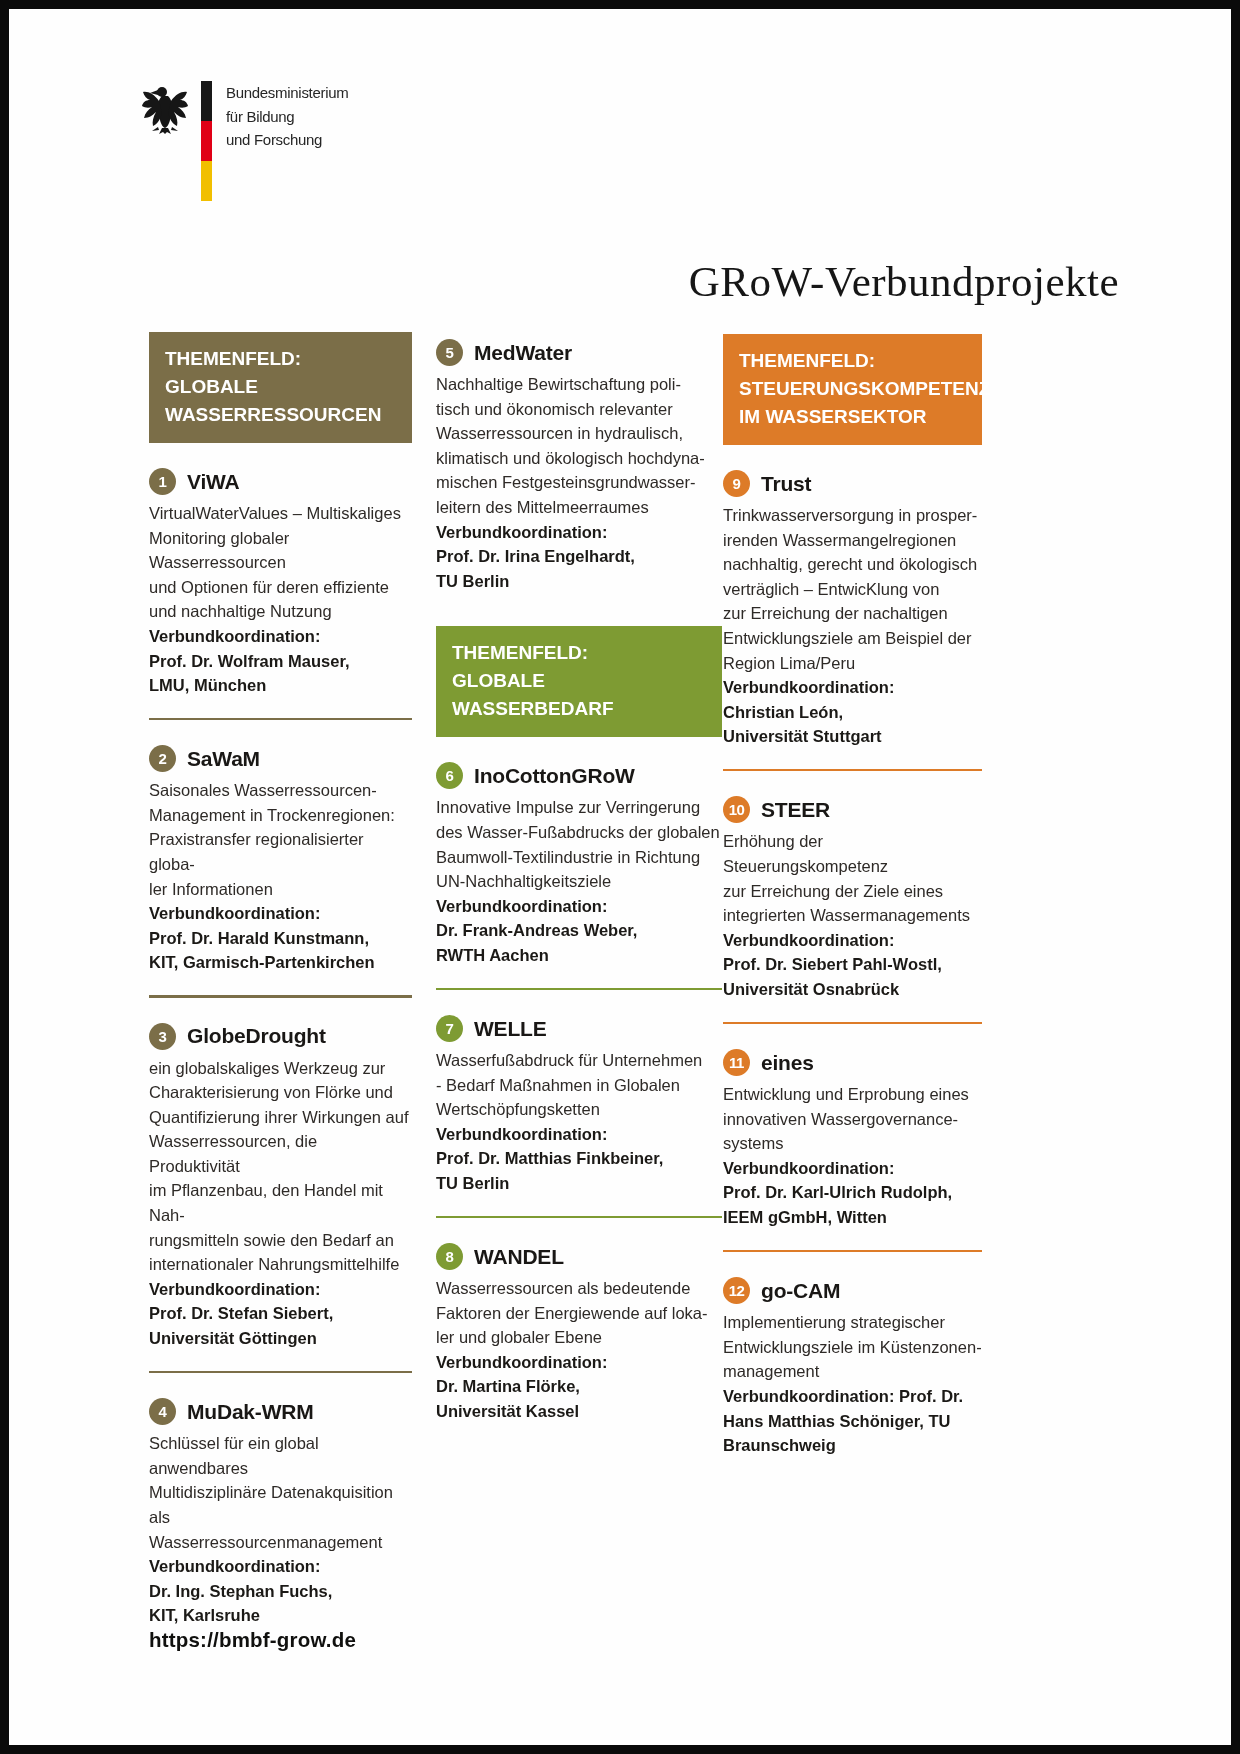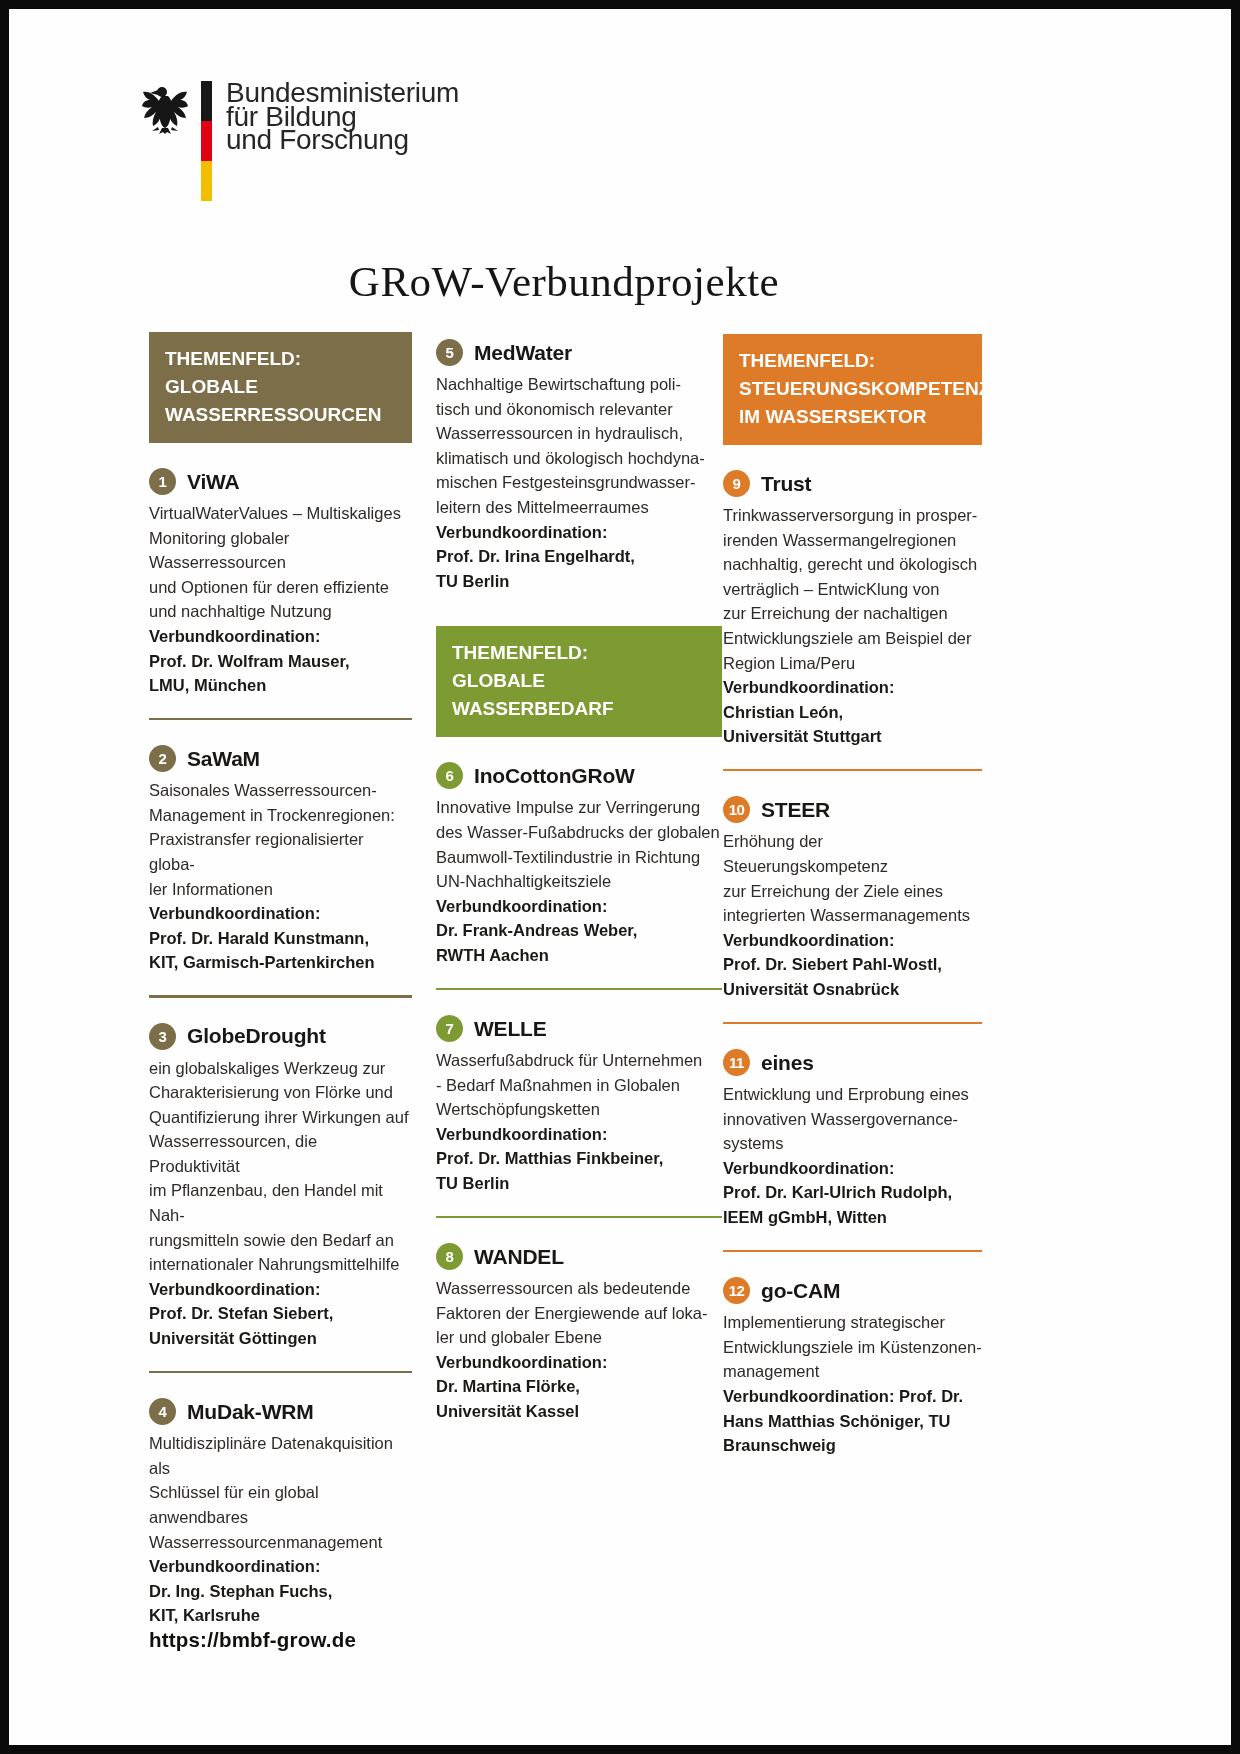--- a/index.html
+++ b/index.html
@@ -5,24 +5,24 @@
   *{box-sizing:border-box}
   html,body{margin:0;padding:0;background:#ffffff}
   .page{position:relative;width:1240px;height:1754px;background:#fefefe;border:9px solid #0a0a0a;
         font-family:"Liberation Sans","DejaVu Sans",sans-serif;color:#2e2a27;overflow:hidden}
 
   
   .logo{position:absolute;left:133px;top:72px;display:flex;align-items:flex-start}
   .eagle{width:46px;height:50px;margin-top:3px;flex:0 0 auto}
   .flag{width:11px;margin-left:13px;display:flex;flex-direction:column;flex:0 0 auto}
   .flag div{width:11px;height:40px}
-  .logo-text{margin-left:14px;font-size:28px;line-height:23.5px;color:#262626;letter-spacing:-0.3px}
+  .logo-text{margin-left:14px;font-size:15px;line-height:23.5px;color:#262626;letter-spacing:-0.3px}
 
   
-  .title{position:absolute;left:0;top:248px;width:1110px;margin:0;text-align:center;
+  .title{position:absolute;left:0;top:248px;width:1110px;margin:0;text-align:right;
          font-family:"Liberation Serif","DejaVu Serif",serif;font-weight:normal;
          font-size:43px;color:#161616;letter-spacing:0.5px}
 
   
   .col{position:absolute}
   .col1{left:140px;top:323px;width:263px}
   .col2{left:427px;top:330px;width:286px}
   .col3{left:714px;top:325px;width:259px}
 
   .theme-box{color:#ffffff;font-weight:bold;font-size:19px;line-height:28px;
@@ -139,22 +139,22 @@
         </div>
     </section>
     <div class="divider" style="background-color: rgb(123, 110, 72);"></div>
 
     <section class="project">
       <div class="project-head">
         <span class="badge" style="background-color: rgb(123, 110, 72);">4</span>
         <h3 class="project-name">MuDak-WRM</h3>
       </div>
       <div class="desc">
+          <div>Schlüssel für ein global anwendbares</div>
           <div>Multidisziplinäre Datenakquisition als</div>
-          <div>Schlüssel für ein global anwendbares</div>
           <div>Wasserressourcenmanagement</div>
         </div>
       <div class="coord">
           <div>Verbundkoordination:</div>
           <div>Dr. Ing. Stephan Fuchs,</div>
           <div>KIT, Karlsruhe</div>
         </div>
     </section>
 
     <a class="footer-url">https://bmbf-grow.de</a>

